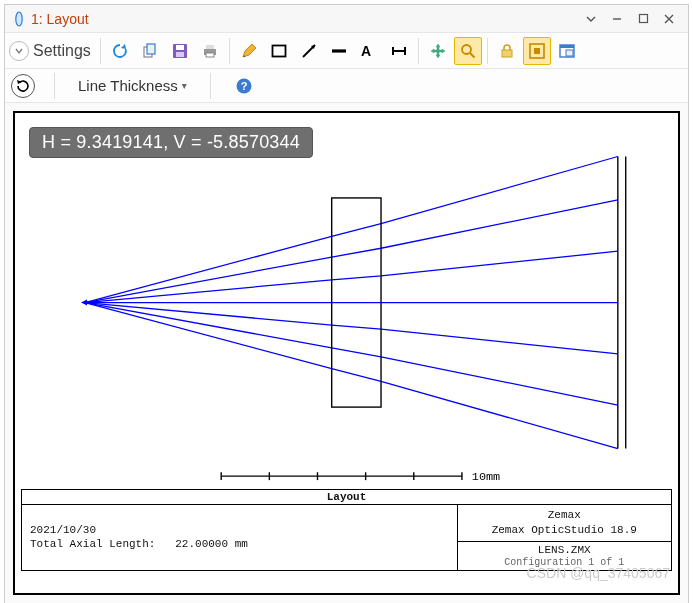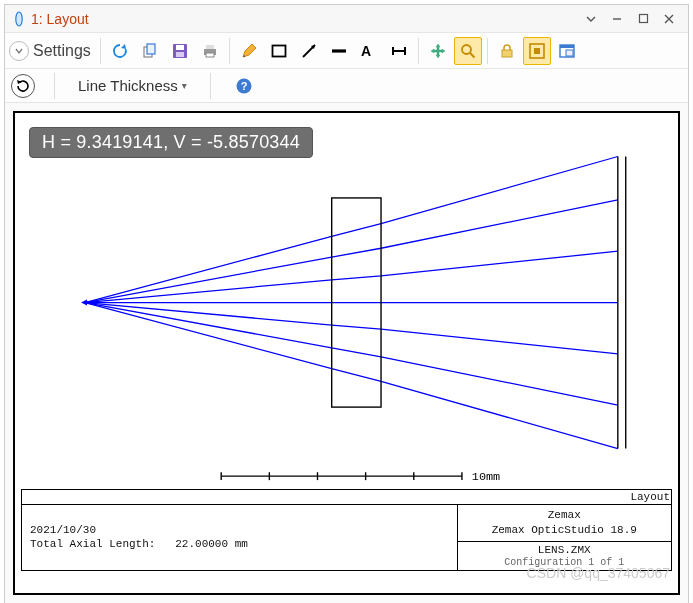--- a/index.html
+++ b/index.html
@@ -53,21 +53,21 @@
     height: 484px; padding:6px 6px 0 6px; position:relative;
   }
   .coord-readout {
     position:absolute; left:14px; top:14px;
     background:#6f6f6f; color:#fff; border:1px solid #555; border-radius:4px;
     padding:4px 12px; font-size:18px; letter-spacing:0.2px;
   }
   .plot-svg { width:100%; height:370px; display:block; }
   .footer-table { width:100%; border-collapse:collapse; font-family:"Courier New",monospace; font-size:11px; color:#111;}
   .footer-table td { border:1px solid #000; padding:2px 6px; vertical-align:middle; }
-  .footer-title-row td { text-align:right; font-family:"Courier New",monospace; font-size:11px; padding:1px;}
+  .footer-title-row td { text-align:center; font-family:"Courier New",monospace; font-size:11px; padding:1px;font-weight:bold;}
   .footer-right { text-align:center; }
   .footer-sub { height:16px; }
   .watermark { position:absolute; right:8px; bottom:12px; color:#ccc; font-size:14px; pointer-events:none; font-family:Arial,sans-serif;}
 </style>
 </head>
 <body>
 
 <div class="window">
 
   <div class="titlebar">

